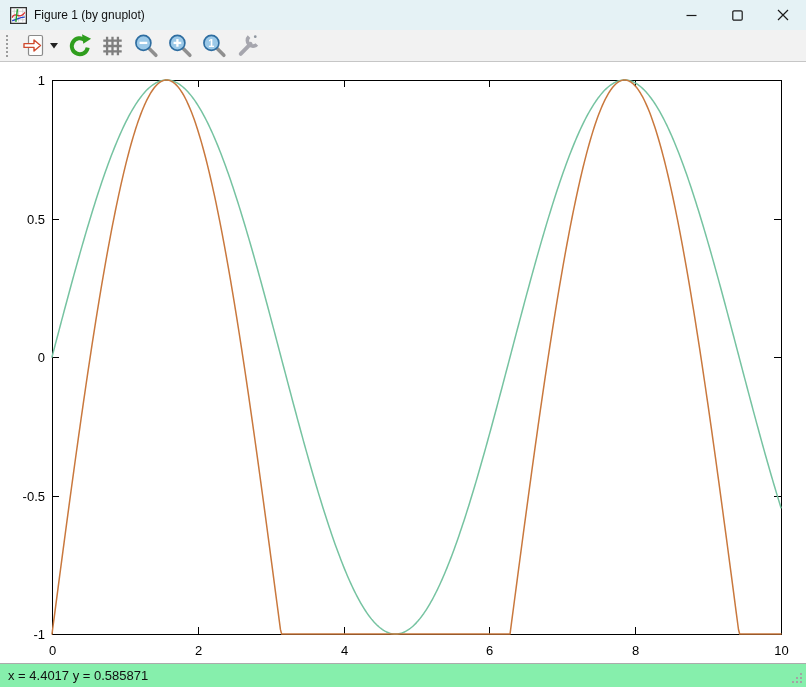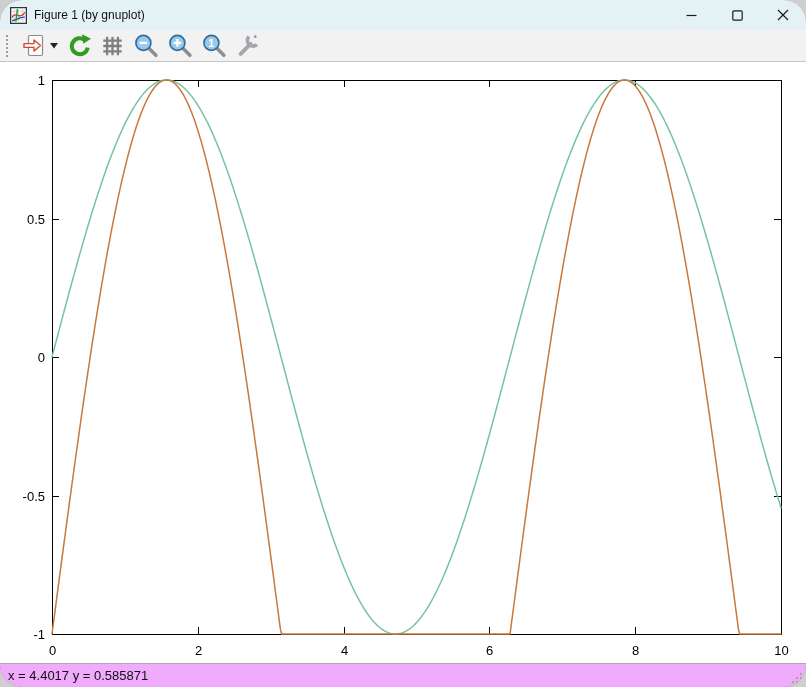--- a/index.html
+++ b/index.html
@@ -1,34 +1,34 @@
 <!DOCTYPE html>
 <html><head>
 <meta charset="utf-8">
 <style>
   html,body{margin:0;padding:0;background:#cfcfcf;font-family:"Liberation Sans",sans-serif;}
   .window{position:relative;width:806px;height:687px;background:#fff;
-          box-shadow:inset 0 0 0 1px #6e6e6e;overflow:hidden;border-radius:22px;}
+          box-shadow:inset 0 0 0 1px #6e6e6e;overflow:hidden;}
   
   .titlebar{height:30px;background:#e5f2f5;display:flex;align-items:center;box-sizing:border-box;padding-left:10px;}
   .titlebar .app-icon{width:17px;height:17px;display:inline-flex;margin-right:7px;}
   .titlebar .title{font-size:12px;color:#111;}
   .win-controls{margin-left:auto;display:flex;height:100%;}
   .win-btn{width:46px;height:100%;border:none;background:transparent;display:flex;align-items:center;justify-content:center;padding:0;cursor:default;}
   
   .toolbar{height:32px;background:#f2f2f2;border-bottom:1px solid #c6c6c6;display:flex;align-items:center;box-sizing:border-box;padding-left:4px;}
   .gripper{width:4px;height:22px;border-left:2px dotted #9c9c9c;margin:0 6px 0 2px;}
   .tb-btn{border:none;background:transparent;padding:1px;margin:0 2px;display:flex;align-items:center;justify-content:center;height:30px;cursor:default;}
   .tb-btn.narrow{margin-left:-2px;margin-right:4px;}
   
   .canvas{position:relative;height:601px;background:#fff;}
   #plot-svg{position:absolute;left:0;top:0;}
   #plot-svg text{font-family:"Liberation Sans",sans-serif;}
   
-  .statusbar{height:24px;background:#f0abfc;border-top:1px solid #ababab;box-sizing:border-box;
+  .statusbar{height:24px;background:#86efac;border-top:1px solid #ababab;box-sizing:border-box;
              display:flex;align-items:center;font-size:13px;color:#111;padding-left:8px;position:relative;}
   .resize-grip{position:absolute;right:3px;bottom:3px;width:12px;height:12px;}
 </style>
 </head>
 <body>
 
 <div class="window">
 
   <div class="titlebar">
     <span class="app-icon">

